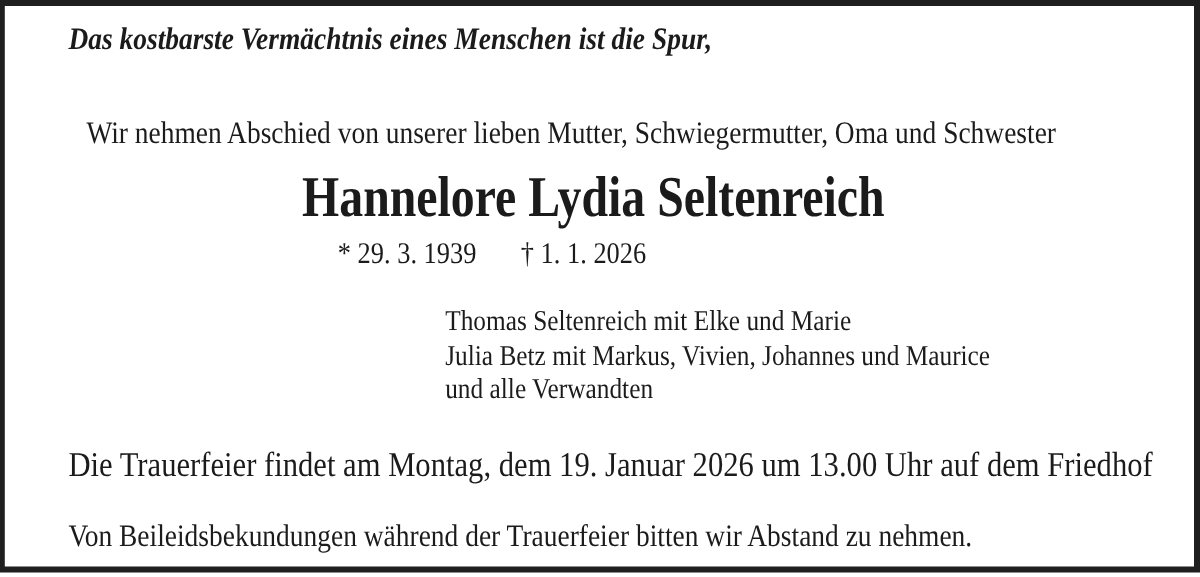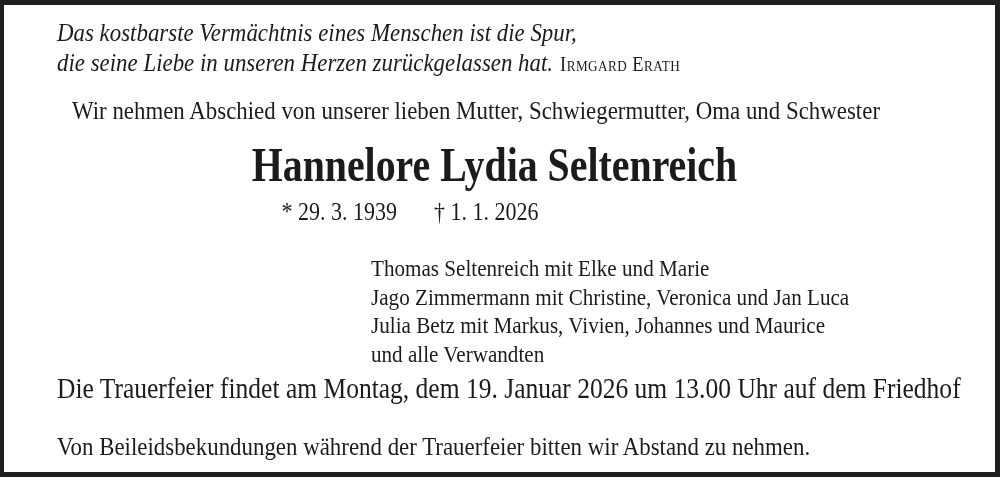--- a/index.html
+++ b/index.html
@@ -30,20 +30,21 @@
   .txt { position: absolute; white-space: nowrap; }
   
   .cx  { display: inline-block; transform: scaleX(0.88); transform-origin: 0 50%; white-space: nowrap; }
   .cxc { display: inline-block; transform: scaleX(0.88); transform-origin: 50% 50%; white-space: nowrap; }
 
   .quote {
     left: 57px; top: 18px;
     font-style: italic;
     font-size: 26px;
     line-height: 30px;
+    font-weight: bold;
   }
   .quote .attribution {
     font-style: normal;
     font-variant: small-caps;
     font-size: 21px;
     letter-spacing: 0.5px;
     margin-left: 8px;
   }
   .intro {
     left: 72px; top: 96px;
@@ -85,43 +86,37 @@
 </style>
 </head>
 <body>
 
 <div class="frame"></div>
 
 <div class="txt quote">
   <div>
     <span class="cx">Das kostbarste Vermächtnis eines Menschen ist die Spur,</span>
   </div>
-  <div>
-    <span class="cx"><span>die seine Liebe in unseren Herzen zurückgelassen hat.</span><span class="attribution">Irmgard Erath</span></span>
-  </div>
 </div>
 
 <div class="txt intro">
   <span class="cx">Wir nehmen Abschied von unserer lieben Mutter, Schwiegermutter, Oma und Schwester</span>
 </div>
 
 <div class="txt name-line">
   <span class="cxc">Hannelore Lydia Seltenreich</span>
 </div>
 
 <div class="txt dates-line">
   <span class="cxc"><span>* 29. 3. 1939</span><span class="death">† 1. 1. 2026</span></span>
 </div>
 
 <div class="txt mourners">
   <div>
     <span class="cx">Thomas Seltenreich mit Elke und Marie</span>
-  </div>
-  <div>
-    <span class="cx">Jago Zimmermann mit Christine, Veronica und Jan Luca</span>
   </div>
   <div>
     <span class="cx">Julia Betz mit Markus, Vivien, Johannes und Maurice</span>
   </div>
   <div>
     <span class="cx">und alle Verwandten</span>
   </div>
 </div>
 
 <div class="txt service">

